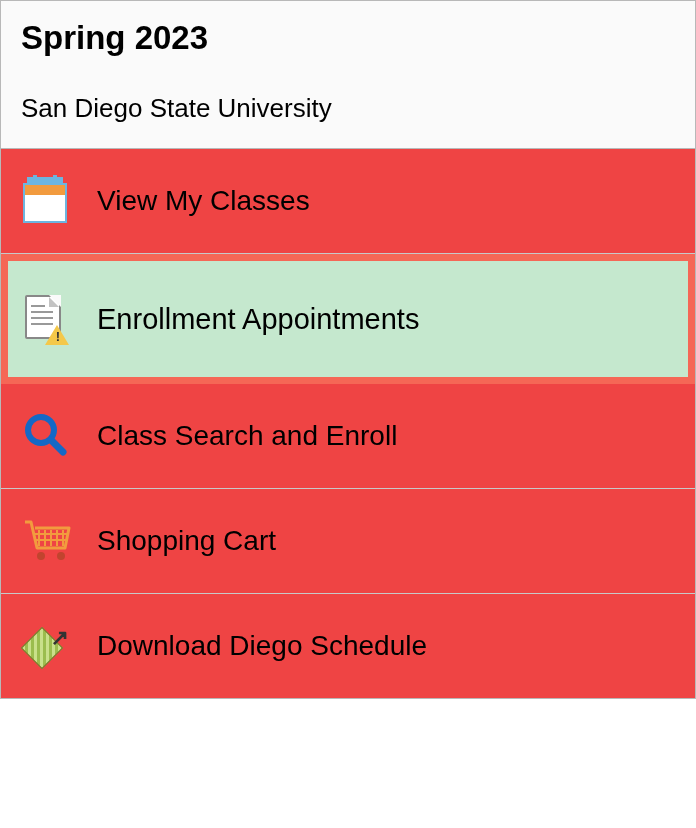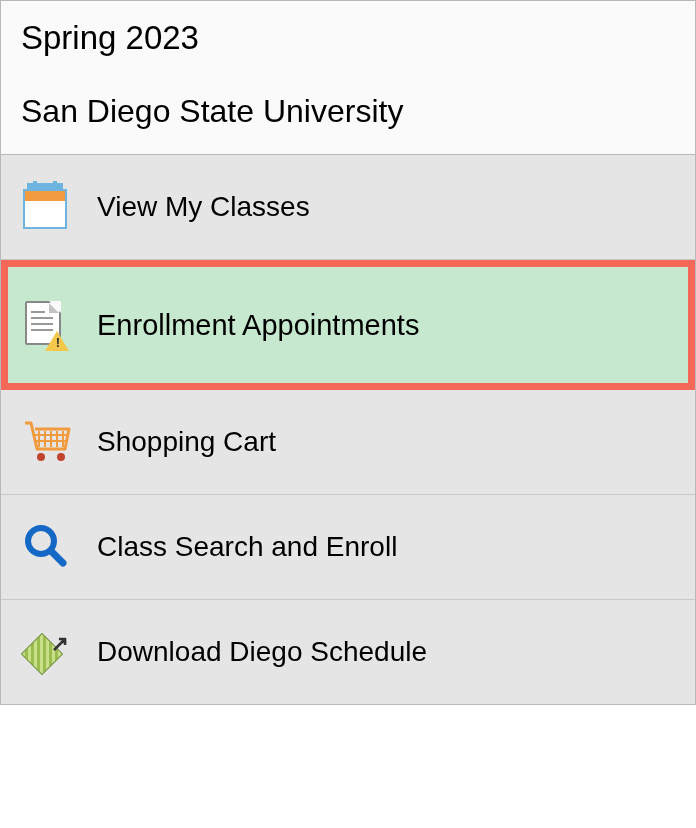--- a/index.html
+++ b/index.html
@@ -13,42 +13,42 @@
       width: 696px;
       border: 1px solid #b8b8b8;
       background: #fafafa;
     }
     .header {
       padding: 18px 20px 24px 20px;
       border-bottom: 1px solid #b8b8b8;
     }
     .term-title {
       font-size: 33px;
-      font-weight: normal;
+      font-weight: bold;
       color: #000;
       margin-bottom: 6px;
     }
     .career {
       font-size: 26px;
       font-weight: normal;
       color: #000;
       margin-bottom: 12px;
     }
     .institution {
-      font-size: 32px;
+      font-size: 26px;
       font-weight: normal;
       color: #000;
       margin-top: 36px;
     }
     .menu-item {
       display: flex;
       align-items: center;
       padding: 26px 20px;
       border-bottom: 1px solid #c8c8c8;
-      background: #e5e5e5;
+      background: #ef4444;
     }
     .menu-item.highlighted {
       background: #c5e8ce;
       border: 7px solid #f56756;
       padding: 32px 13px;
     }
     .menu-item .icon-wrap {
       width: 58px;
       height: 52px;
       flex-shrink: 0;
@@ -237,20 +237,32 @@
         <div class="doc"></div>
         <div class="line l1"></div>
         <div class="line l2"></div>
         <div class="line l3"></div>
         <div class="line l4"></div>
         <div class="warn"></div>
         <div class="bang">!</div>
       </div>
     </div>
     <div class="label">Enrollment Appointments</div>
+  </div>
+
+  <div class="menu-item">
+    <div class="icon-wrap">
+      <div class="icon-search">
+        <svg viewBox="0 0 48 48">
+          <circle cx="20" cy="20" r="13" fill="none" stroke="#1568c6" stroke-width="6"></circle>
+          <line x1="30" y1="30" x2="42" y2="42" stroke="#1568c6" stroke-width="7" stroke-linecap="round"></line>
+        </svg>
+      </div>
+    </div>
+    <div class="label">Class Search and Enroll</div>
   </div>
 
   <div class="menu-item">
     <div class="icon-wrap">
       <div class="icon-cart">
         <svg viewBox="0 0 52 50">
           <path d="M4 8 L10 8 L16 34 L44 34 L48 14 L14 14" fill="none" stroke="#f29b3e" stroke-width="3" stroke-linejoin="round"></path>
           <line x1="18" y1="16" x2="18" y2="32" stroke="#f29b3e" stroke-width="2"></line>
           <line x1="24" y1="16" x2="24" y2="32" stroke="#f29b3e" stroke-width="2"></line>
           <line x1="30" y1="16" x2="30" y2="32" stroke="#f29b3e" stroke-width="2"></line>
@@ -259,32 +271,20 @@
           <line x1="14" y1="20" x2="46" y2="20" stroke="#f29b3e" stroke-width="2"></line>
           <line x1="15" y1="26" x2="45" y2="26" stroke="#f29b3e" stroke-width="2"></line>
           <circle cx="20" cy="42" r="4" fill="#c1442e"></circle>
           <circle cx="40" cy="42" r="4" fill="#c1442e"></circle>
         </svg>
       </div>
     </div>
     <div class="label">Shopping Cart</div>
   </div>
 
-  <div class="menu-item">
-    <div class="icon-wrap">
-      <div class="icon-search">
-        <svg viewBox="0 0 48 48">
-          <circle cx="20" cy="20" r="13" fill="none" stroke="#1568c6" stroke-width="6"></circle>
-          <line x1="30" y1="30" x2="42" y2="42" stroke="#1568c6" stroke-width="7" stroke-linecap="round"></line>
-        </svg>
-      </div>
-    </div>
-    <div class="label">Class Search and Enroll</div>
-  </div>
-
   <div class="menu-item" style="border-bottom:none;">
     <div class="icon-wrap">
       <div class="icon-download">
         <div class="diamond"></div>
         <div class="arrow">↗</div>
       </div>
     </div>
     <div class="label">Download Diego Schedule</div>
   </div>
 

